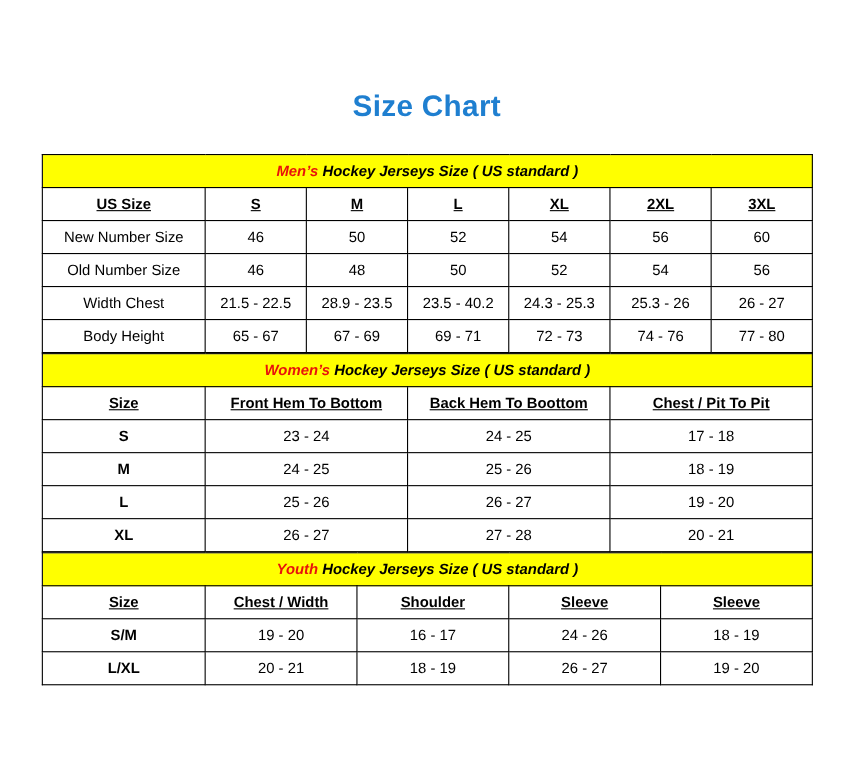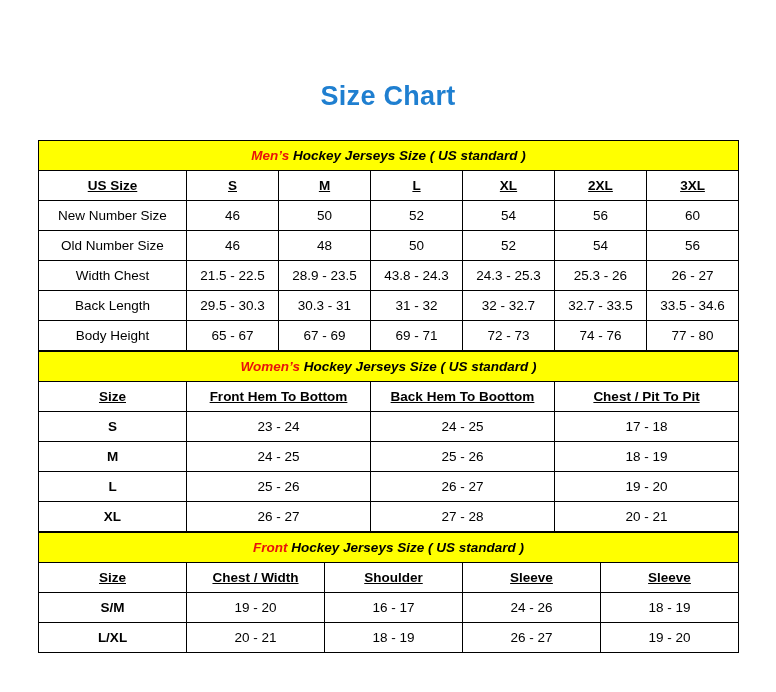--- a/index.html
+++ b/index.html
@@ -112,33 +112,24 @@
           <td>48</td>
           <td>50</td>
           <td>52</td>
           <td>54</td>
           <td>56</td>
         </tr>
         <tr>
           <td class="rowlabel">Width Chest</td>
           <td>21.5 - 22.5</td>
           <td>28.9 - 23.5</td>
-          <td>43.8 - 24.3</td>
+          <td>23.5 - 40.2</td>
           <td>24.3 - 25.3</td>
           <td>25.3 - 26</td>
           <td>26 - 27</td>
-        </tr>
-        <tr>
-          <td class="rowlabel">Back Length</td>
-          <td>29.5 - 30.3</td>
-          <td>30.3 - 31</td>
-          <td>31 - 32</td>
-          <td>32 - 32.7</td>
-          <td>32.7 - 33.5</td>
-          <td>33.5 - 34.6</td>
         </tr>
         <tr>
           <td class="rowlabel">Body Height</td>
           <td>65 - 67</td>
           <td>67 - 69</td>
           <td>69 - 71</td>
           <td>72 - 73</td>
           <td>74 - 76</td>
           <td>77 - 80</td>
         </tr>
@@ -192,21 +183,21 @@
     <table class="sz">
       <colgroup>
         <col style="width:148px">
         <col style="width:138px">
         <col style="width:138px">
         <col style="width:138px">
         <col style="width:138px">
       </colgroup>
       <tbody>
         <tr>
-          <td class="section" colspan="5"><span class="accent">Front</span><span> Hockey Jerseys Size ( US standard )</span></td>
+          <td class="section" colspan="5"><span class="accent">Youth</span><span> Hockey Jerseys Size ( US standard )</span></td>
         </tr>
         <tr>
           <td class="hdr">Size</td>
           <td class="hdr">Chest / Width</td>
           <td class="hdr">Shoulder</td>
           <td class="hdr">Sleeve</td>
           <td class="hdr">Sleeve</td>
         </tr>
         <tr>
           <td class="rowlabel-b">S/M</td>

